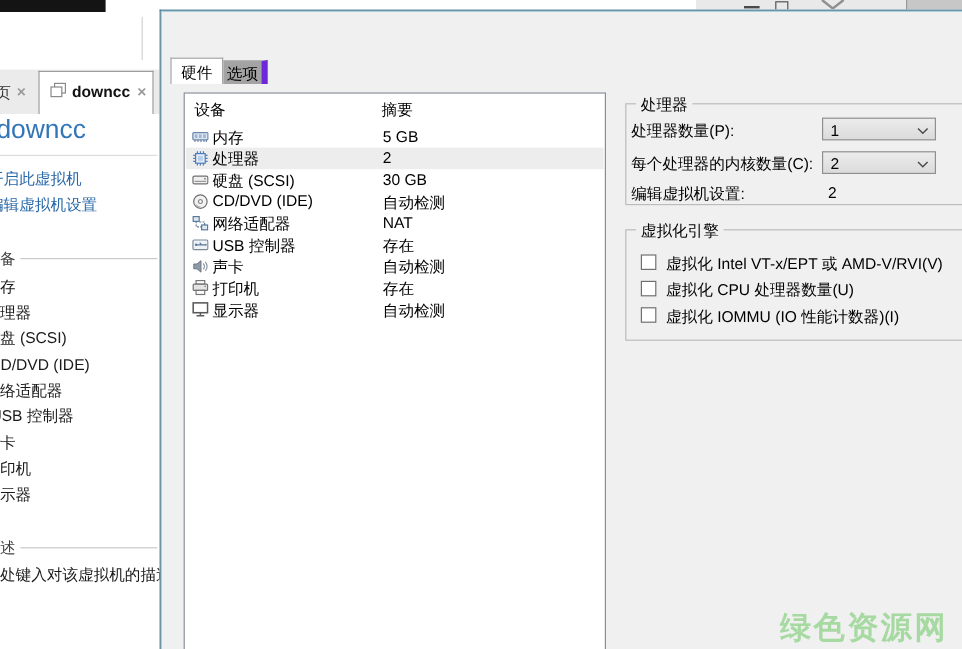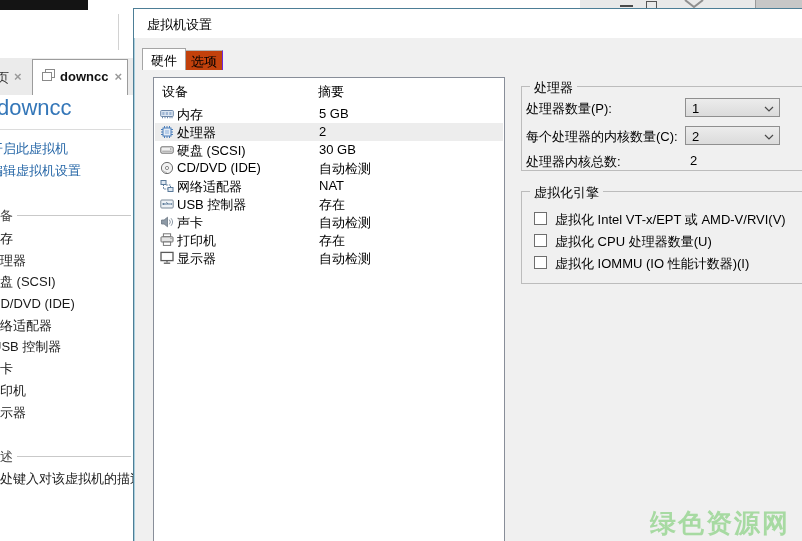--- a/index.html
+++ b/index.html
@@ -38,22 +38,22 @@
   
   .dialog {
     left:133px; top:8px; width:669px; height:533px; background:#f0f0f0;
     border-left:1px solid #4d7e96; border-top:1px solid #4d7e96;
     box-shadow: inset 1px 1px 0 #abcfdd; overflow:hidden; z-index:10;
   }
   .dlg-titlebar { position:absolute; left:0; top:0; right:0; height:29px; background:#fff; }
   .dlg-title { position:absolute; left:13px; top:7px; color:#000; }
   .dlg-tab-active { position:absolute; left:8px; top:39px; width:44px; height:22px; background:#fff;
     border:1px solid #a5a5a5; border-bottom:none; text-align:center; padding-top:3px; z-index:2; }
-  .dlg-tab { position:absolute; left:52px; top:41px; width:37px; height:20px; background:#c2410c;
-    border-top:1px solid #b5b5b5; border-right:1px solid #6d28d9; text-align:center; padding-top:2px; }
+  .dlg-tab { position:absolute; left:52px; top:41px; width:37px; height:20px; background:#a3a3a3;
+    border-top:1px solid #b5b5b5; border-right:5px solid #6d28d9; text-align:center; padding-top:2px; }
   .dev-table { position:absolute; left:19px; top:68px; width:352px; height:465px; background:#fff;
     border:1px solid #888e99; overflow:hidden; }
   .th { position:absolute; top:5px; color:#000; }
   .trow { position:absolute; left:1px; right:1px; height:18px; }
   .trow.selected { background:#ededed; }
   .trow .ic { position:absolute; left:5px; top:2px; width:14px; height:14px; }
   .trow .dv { position:absolute; left:22px; top:1px; white-space:nowrap; }
   .trow .sm { position:absolute; left:164px; top:1px; white-space:nowrap; }
   .grp { position:absolute; border:1px solid #bcbcbc; }
   .grp-label { position:absolute; top:-8px; left:8px; background:#f0f0f0; padding:0 4px; white-space:nowrap; }
@@ -124,23 +124,20 @@
     <div class="dev-item" style="margin-left:-13px">声卡</div>
     <div class="dev-item" style="margin-left:-13px">打印机</div>
     <div class="dev-item" style="margin-left:-13px">显示器</div>
   </div>
 
   <div class="side-head" style="left:-13px;top:448px">描述</div>
   <div class="side-head-line" style="left:17px;top:456px;width:114px"></div>
   <div class="abs desc-text"><span class="desc-inner">在此处键入对该虚拟机的描述。</span></div>
 
   <div class="abs dialog">
-    <div class="dlg-titlebar">
-      <span class="dlg-title">虚拟机设置</span>
-    </div>
 
     <div class="dlg-tab-active">硬件</div>
     <div class="dlg-tab">选项</div>
 
     <div class="dev-table">
       <span class="th" style="left:8px">设备</span>
       <span class="th" style="left:164px">摘要</span>
 
       <div class="trow" style="top:27px">
         <svg class="ic" viewBox="0 0 14 14">
@@ -237,21 +234,21 @@
             <polyline points="1,1 5,5 9,1" fill="none" stroke="#4a4a4a" stroke-width="1.2"></polyline>
           </svg>
       </div>
       <span class="grp-row-label" style="top:41px">每个处理器的内核数量(C):</span>
       <div class="select" style="top:39px">
         <span class="val">2</span>
         <svg width="10" height="6" viewBox="0 0 10 6">
             <polyline points="1,1 5,5 9,1" fill="none" stroke="#4a4a4a" stroke-width="1.2"></polyline>
           </svg>
       </div>
-      <span class="grp-row-label" style="top:66px">处理器内核总数:</span>
+      <span class="grp-row-label" style="top:66px">编辑虚拟机设置:</span>
       <span class="static-val" style="left:168px;top:66px">2</span>
     </div>
 
     <div class="grp" style="left:387px;top:182px;width:350px;height:93px">
       <span class="grp-label">虚拟化引擎</span>
       <div class="chk-row" style="top:19px">
         <span class="chk-box"></span>
         <span class="chk-label">虚拟化 Intel VT-x/EPT 或 AMD-V/RVI(V)</span>
       </div>
       <div class="chk-row" style="top:41px">

